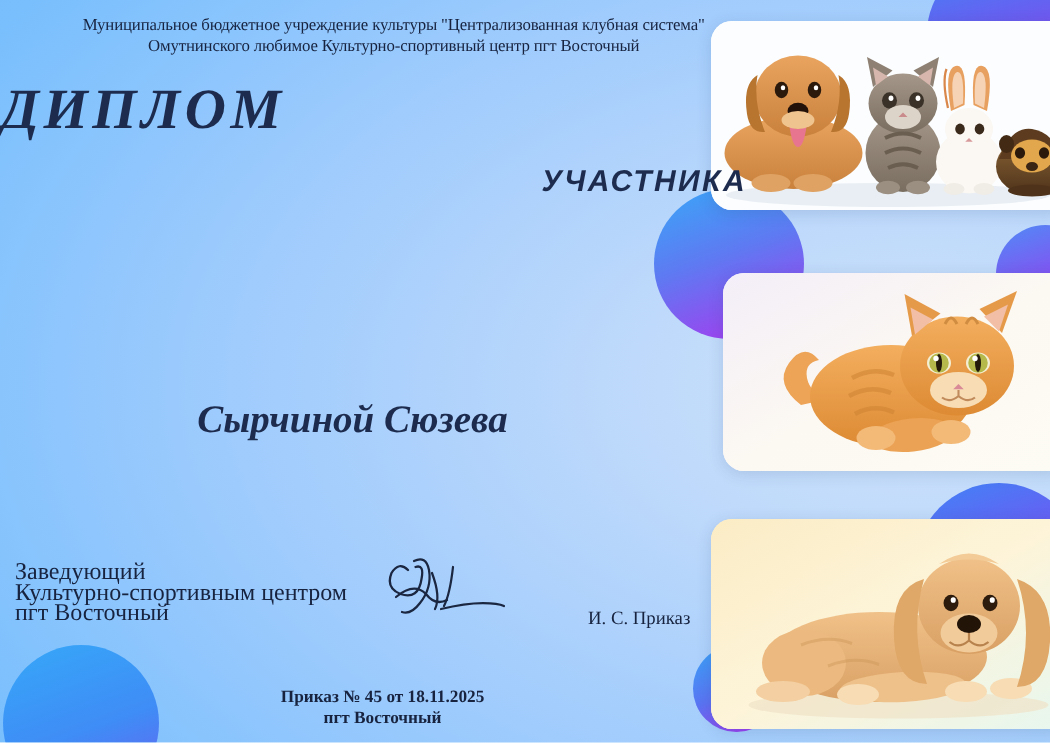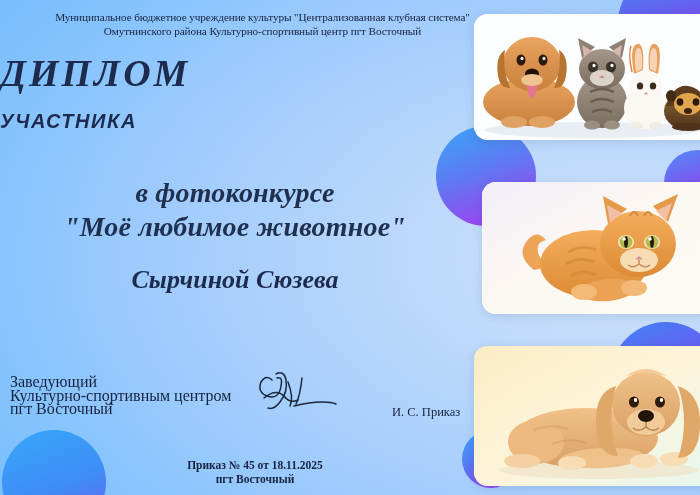--- a/index.html
+++ b/index.html
@@ -99,27 +99,28 @@
     font-style: italic;
     font-weight: bold;
     font-size: 38px;
     letter-spacing: 3px;
     line-height: 58px;
   }
   .title-sub {
     position: absolute;
     left: 0; top: 110px;
     width: 470px;
-    text-align: left;
+    text-align: right;
     color: #1d2c4e;
     font-family: "Liberation Sans", sans-serif;
     font-style: italic;
     font-weight: bold;
     font-size: 20px;
     letter-spacing: 1.6px;
+    padding-left: 28px;
   }
 
   .contest {
     position: absolute;
     left: 0; top: 176px;
     width: 470px;
     text-align: center;
     color: #20304f;
     font-family: "Liberation Serif", serif;
     font-style: italic;
@@ -364,30 +365,26 @@
 
       <path d="M152 30 q20 -14 40 0 q-20 -6 -40 0z" fill="#f3cb96"></path>
 
       <path d="M60 84 q18 -7 34 -1" stroke="#cf9a5c" stroke-width="2" fill="none" opacity=".5"></path>
       <path d="M78 98 q18 -7 34 -1" stroke="#cf9a5c" stroke-width="2" fill="none" opacity=".5"></path>
     </svg>
   </div>
 
   <div class="org-header">
     <div>Муниципальное бюджетное учреждение культуры "Централизованная клубная система"</div>
-    <div>Омутнинского района Культурно-спортивный центр пгт Восточный</div>
+    <div>Омутнинского любимое Культурно-спортивный центр пгт Восточный</div>
   </div>
 
   <div class="title-diplom">ДИПЛОМ</div>
   <div class="title-sub">УЧАСТНИКА</div>
 
-  <div class="contest">
-    <div>в фотоконкурсе</div>
-    <div>"Моё любимое животное"</div>
-  </div>
 
   <div class="recipient">Сырчиной Сюзева</div>
 
   <div class="signer-block">
     <div>Заведующий</div>
     <div>Культурно-спортивным центром</div>
     <div>пгт Восточный</div>
   </div>
 
   <div class="signature-mark">

